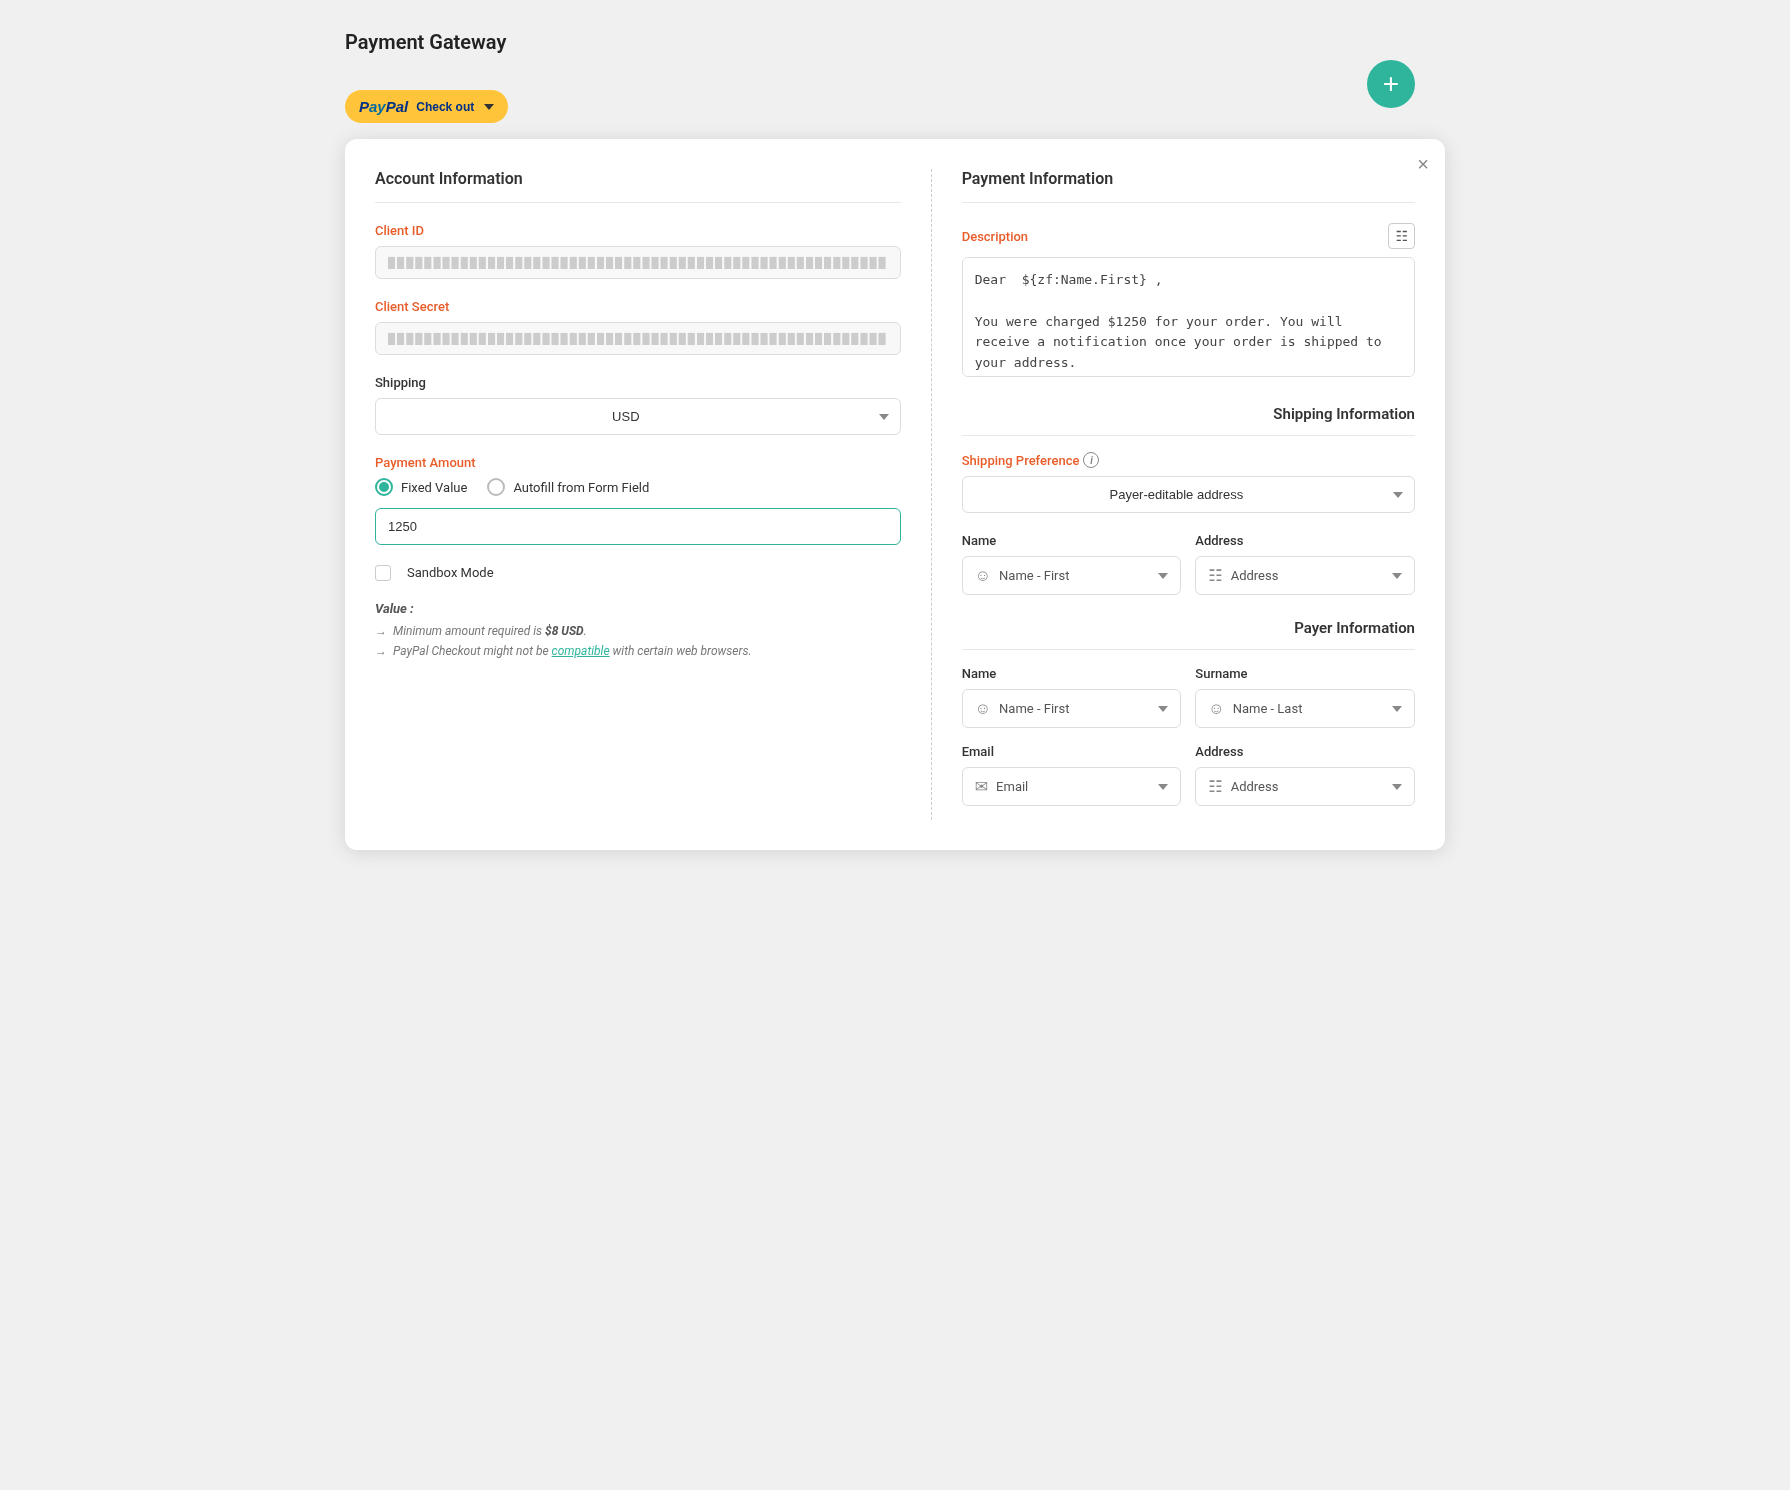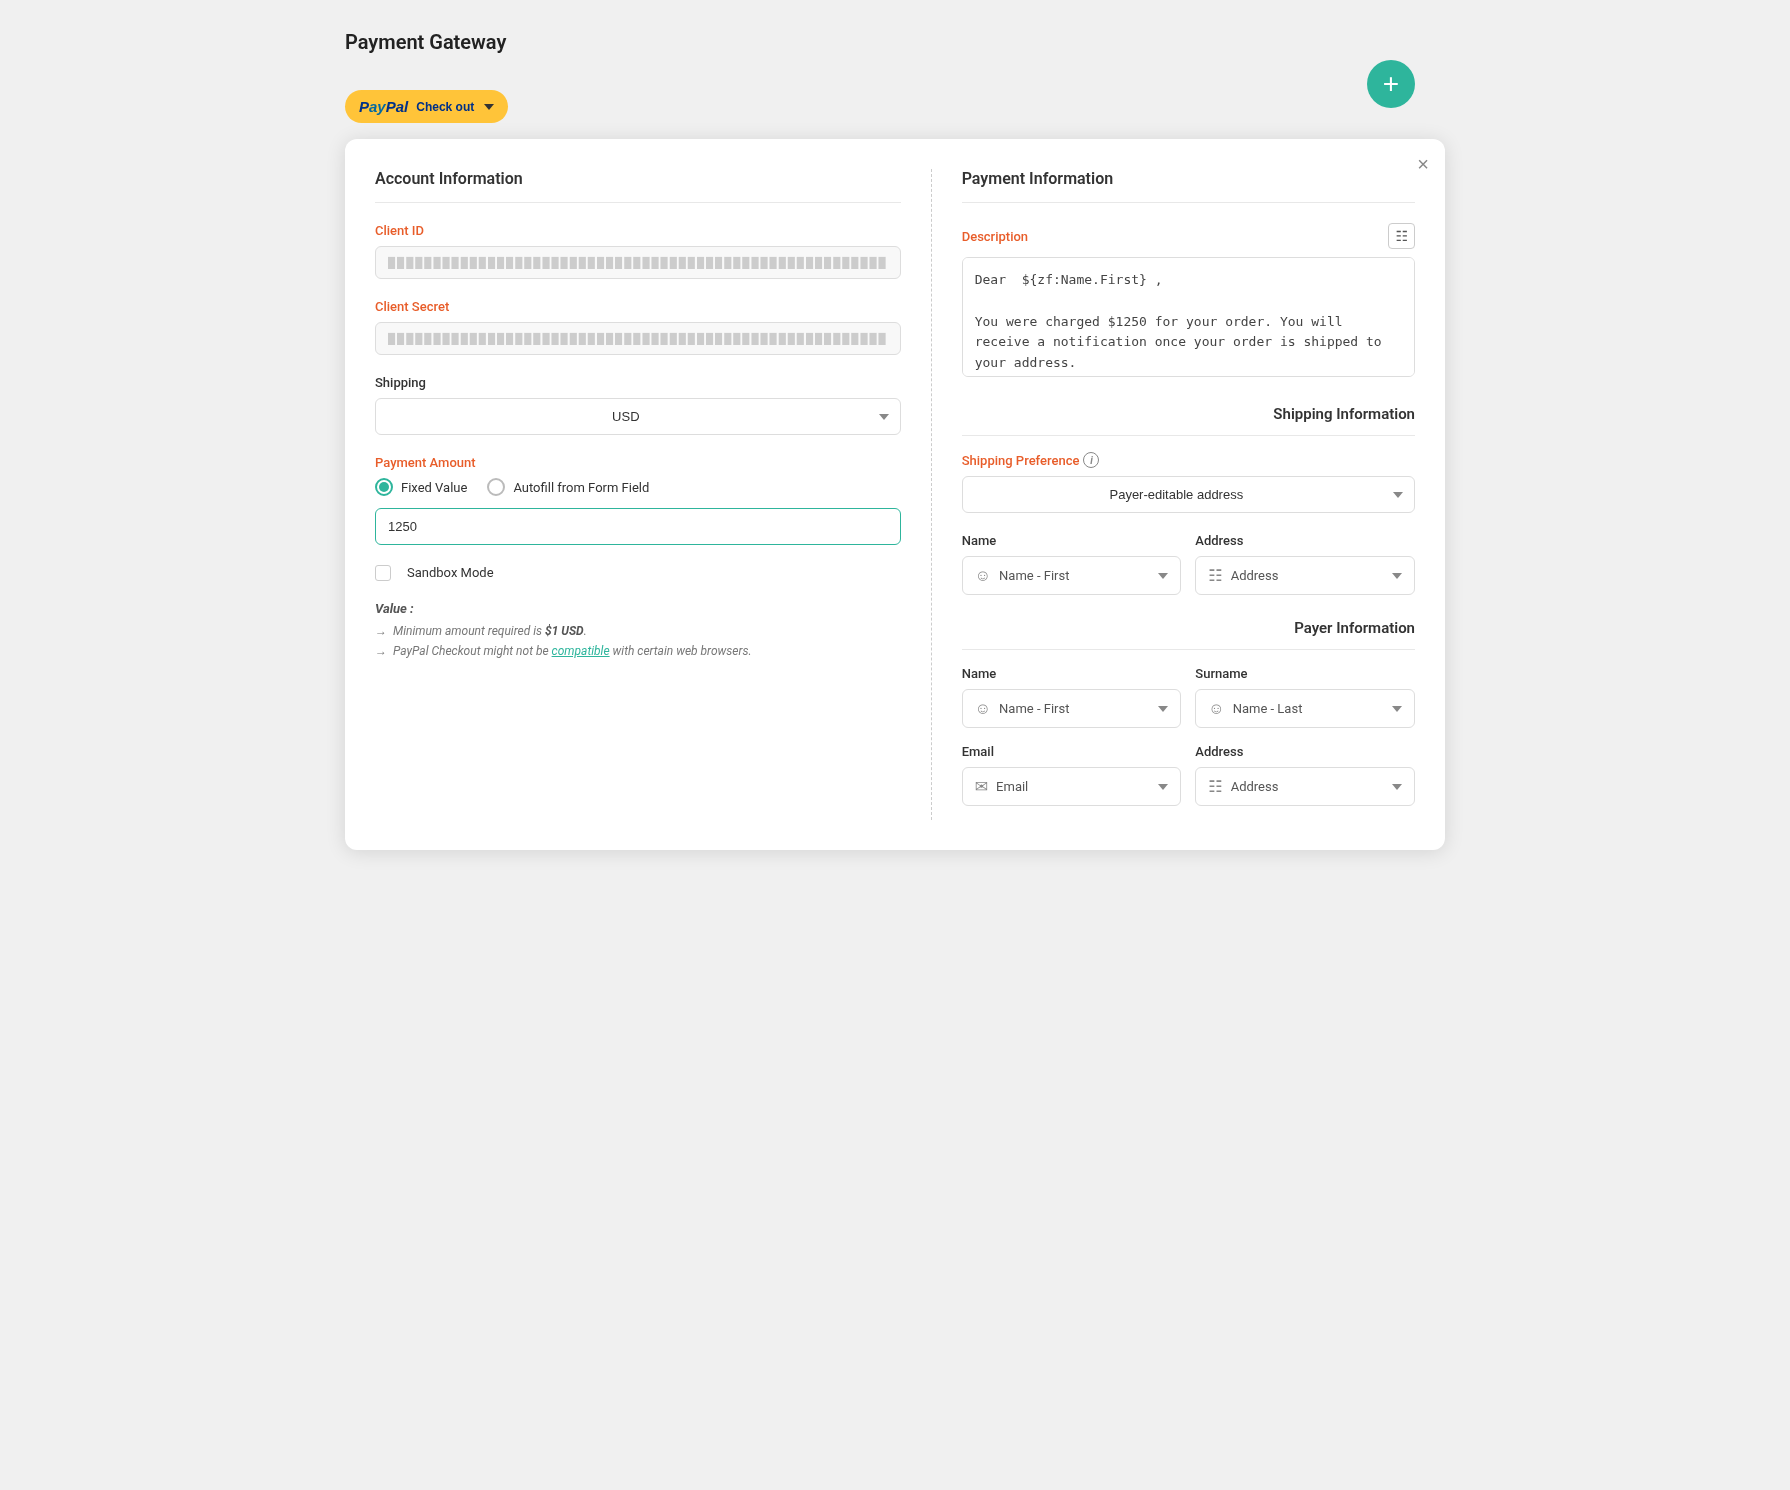--- a/index.html
+++ b/index.html
@@ -393,21 +393,21 @@
         <div class="checkbox-row">
           <div class="checkbox"></div>
           <span>Sandbox Mode</span>
         </div>
 
         <div class="note-section">
           <div class="note-title">Value :</div>
           <div class="note-item">
             <span class="note-arrow">→</span>
             <span>
-              Minimum amount required is <span class="note-bold">$1 USD</span>.
+              Minimum amount required is <span class="note-bold">$8 USD</span>.
             </span>
           </div>
           <div class="note-item">
             <span class="note-arrow">→</span>
             <span>
               PayPal Checkout might not be <a class="note-link" href="#">compatible</a> with certain web browsers.
             </span>
           </div>
         </div>
       </div>

